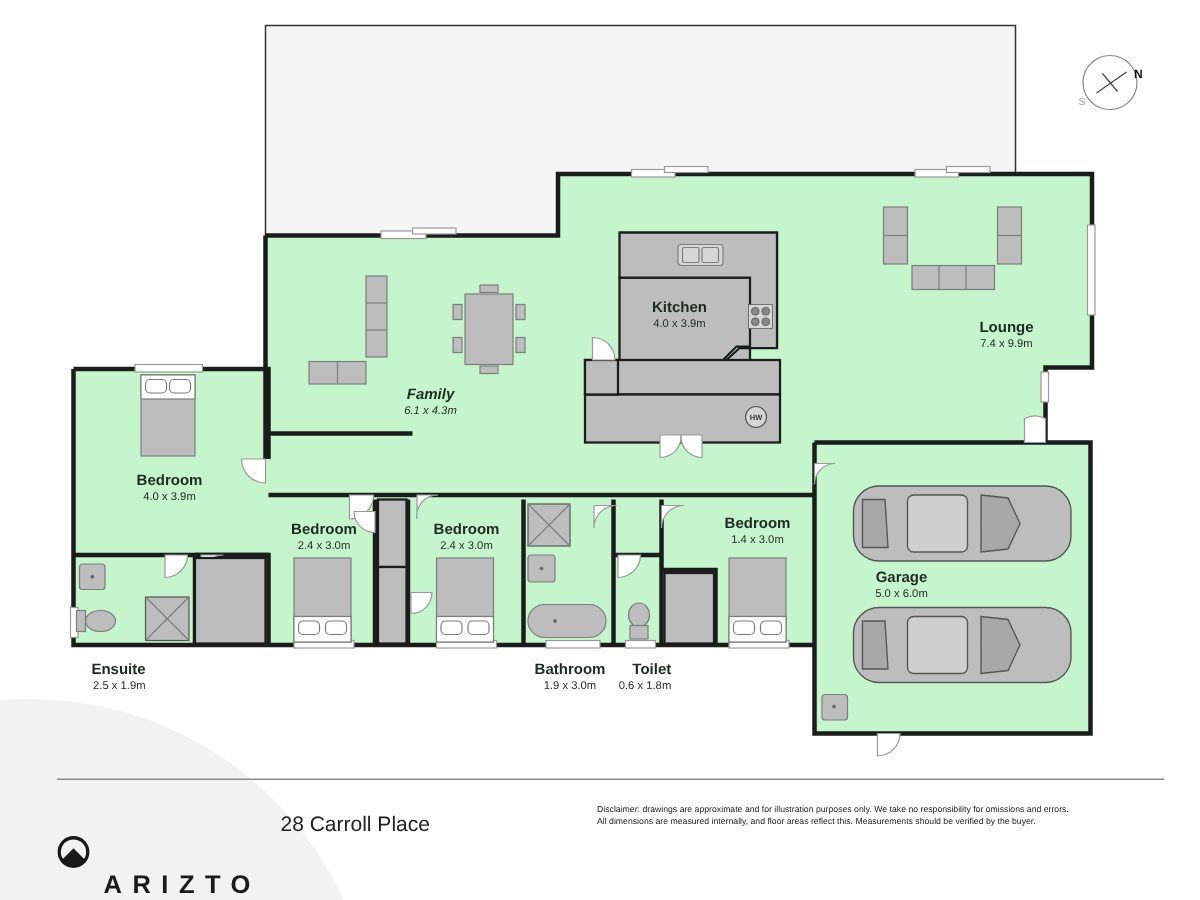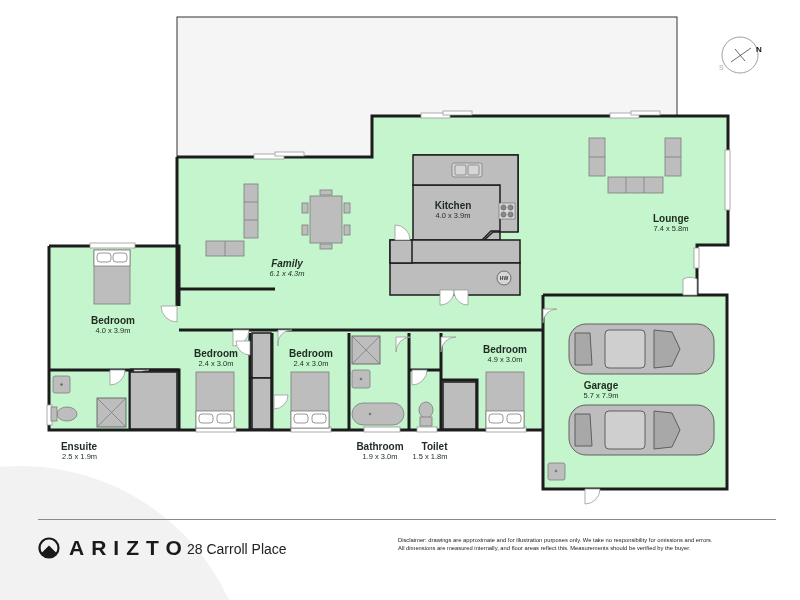--- a/index.html
+++ b/index.html
@@ -3,21 +3,21 @@
 <meta charset="utf-8">
 <style>
   html,body{margin:0;padding:0;}
   body{width:800px;height:600px;position:relative;overflow:hidden;background:#ffffff;font-family:"Liberation Sans",sans-serif;}
   #plan{position:absolute;left:0;top:0;}
   .lbl{position:absolute;text-align:center;color:#1f2a22;transform:translateX(-50%);white-space:nowrap;line-height:1.15;}
   .lbl .n{font-weight:bold;font-size:10px;display:block;}
   .lbl .d{font-size:7.5px;display:block;}
   .footer-line{position:absolute;left:38px;top:519px;width:738px;height:1px;background:#8a8a8a;}
   .brand{position:absolute;left:38px;top:536px;display:flex;align-items:center;}
-  .brand-name{font-weight:bold;font-size:21px;letter-spacing:7px;color:#1a1a1a;margin-left:9px;}
+  .brand-name{font-weight:bold;font-size:17px;letter-spacing:7px;color:#1a1a1a;margin-left:9px;margin-top:44px;}
   .address{position:absolute;left:187px;top:541px;font-size:14px;color:#222;}
   .disclaimer{position:absolute;left:398px;top:537px;font-size:5.8px;color:#222;line-height:1.35;width:370px;}
   .bg-arc{position:absolute;left:-210px;top:466px;width:460px;height:460px;border-radius:50%;background:#f2f2f2;}
 </style>
 </head>
 <body>
 
 <div class="bg-arc"></div>
 
 <svg id="plan" width="800" height="520" viewBox="0 0 800 520">
@@ -205,53 +205,53 @@
 <div class="lbl" style="left:287px;top:258px;font-style:italic;">
     <span class="n">Family</span>
     <span class="d">6.1 x 4.3m</span>
   </div>
 <div class="lbl" style="left:453px;top:200px;">
     <span class="n">Kitchen</span>
     <span class="d">4.0 x 3.9m</span>
   </div>
 <div class="lbl" style="left:636px;top:213px;margin-left:35px;">
     <span class="n">Lounge</span>
-    <span class="d">7.4 x 5.8m</span>
+    <span class="d">7.4 x 9.9m</span>
   </div>
 <div class="lbl" style="left:113px;top:315px;">
     <span class="n">Bedroom</span>
     <span class="d">4.0 x 3.9m</span>
   </div>
 <div class="lbl" style="left:216px;top:348px;">
     <span class="n">Bedroom</span>
     <span class="d">2.4 x 3.0m</span>
   </div>
 <div class="lbl" style="left:311px;top:348px;">
     <span class="n">Bedroom</span>
     <span class="d">2.4 x 3.0m</span>
   </div>
 <div class="lbl" style="left:505px;top:344px;">
     <span class="n">Bedroom</span>
-    <span class="d">4.9 x 3.0m</span>
+    <span class="d">1.4 x 3.0m</span>
   </div>
 <div class="lbl" style="left:601px;top:380px;">
     <span class="n">Garage</span>
-    <span class="d">5.7 x 7.9m</span>
+    <span class="d">5.0 x 6.0m</span>
   </div>
 <div class="lbl" style="left:79px;top:441px;text-align:right;">
     <span class="n">Ensuite</span>
     <span class="d">2.5 x 1.9m</span>
   </div>
 <div class="lbl" style="left:380px;top:441px;">
     <span class="n">Bathroom</span>
     <span class="d">1.9 x 3.0m</span>
   </div>
 <div class="lbl" style="left:430px;top:441px;text-align:right;">
     <span class="n">Toilet</span>
-    <span class="d">1.5 x 1.8m</span>
+    <span class="d">0.6 x 1.8m</span>
   </div>
 
 <div class="footer-line"></div>
 <div class="brand">
   <svg width="22" height="22" viewBox="0 0 22 22">
     <circle cx="11" cy="11" r="9.5" fill="none" stroke="#1a1a1a" stroke-width="2.2"></circle>
     <path d="M3.5,16 L11,8.5 L18.5,16 A9,9 0 0 1 3.5,16 Z" fill="#1a1a1a"></path>
   </svg>
   <span class="brand-name">ARIZTO</span>
 </div>

